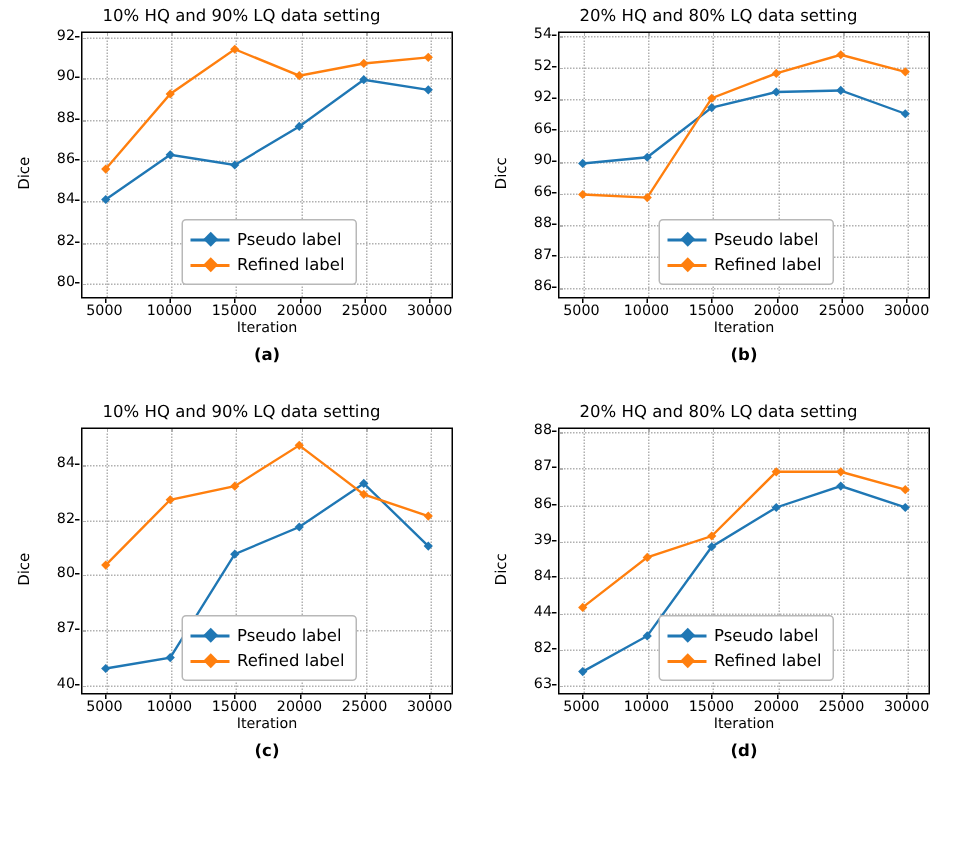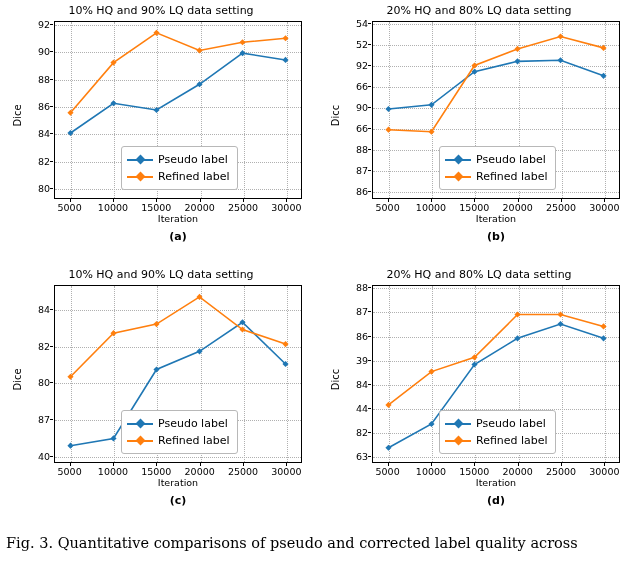--- a/index.html
+++ b/index.html
@@ -523,15 +523,14 @@
         <div class="tickmark-x" style="left: 189.035px;"></div>
         <div class="xtick-label" style="left: 189.035px;">25000</div>
         <div class="tickmark-x" style="left: 232.392px;"></div>
         <div class="xtick-label" style="left: 232.392px;">30000</div>
       </div>
     <div class="ylabel">Dicc</div>
     <div class="xlabel">Iteration</div>
     <div class="panel-letter">(d)</div>
   </div>
 
-  <div class="caption">Fig. 3.   Quantitative comparisons of pseudo and corrected label quality across</div>
 
 </div>
 
 </body></html>

